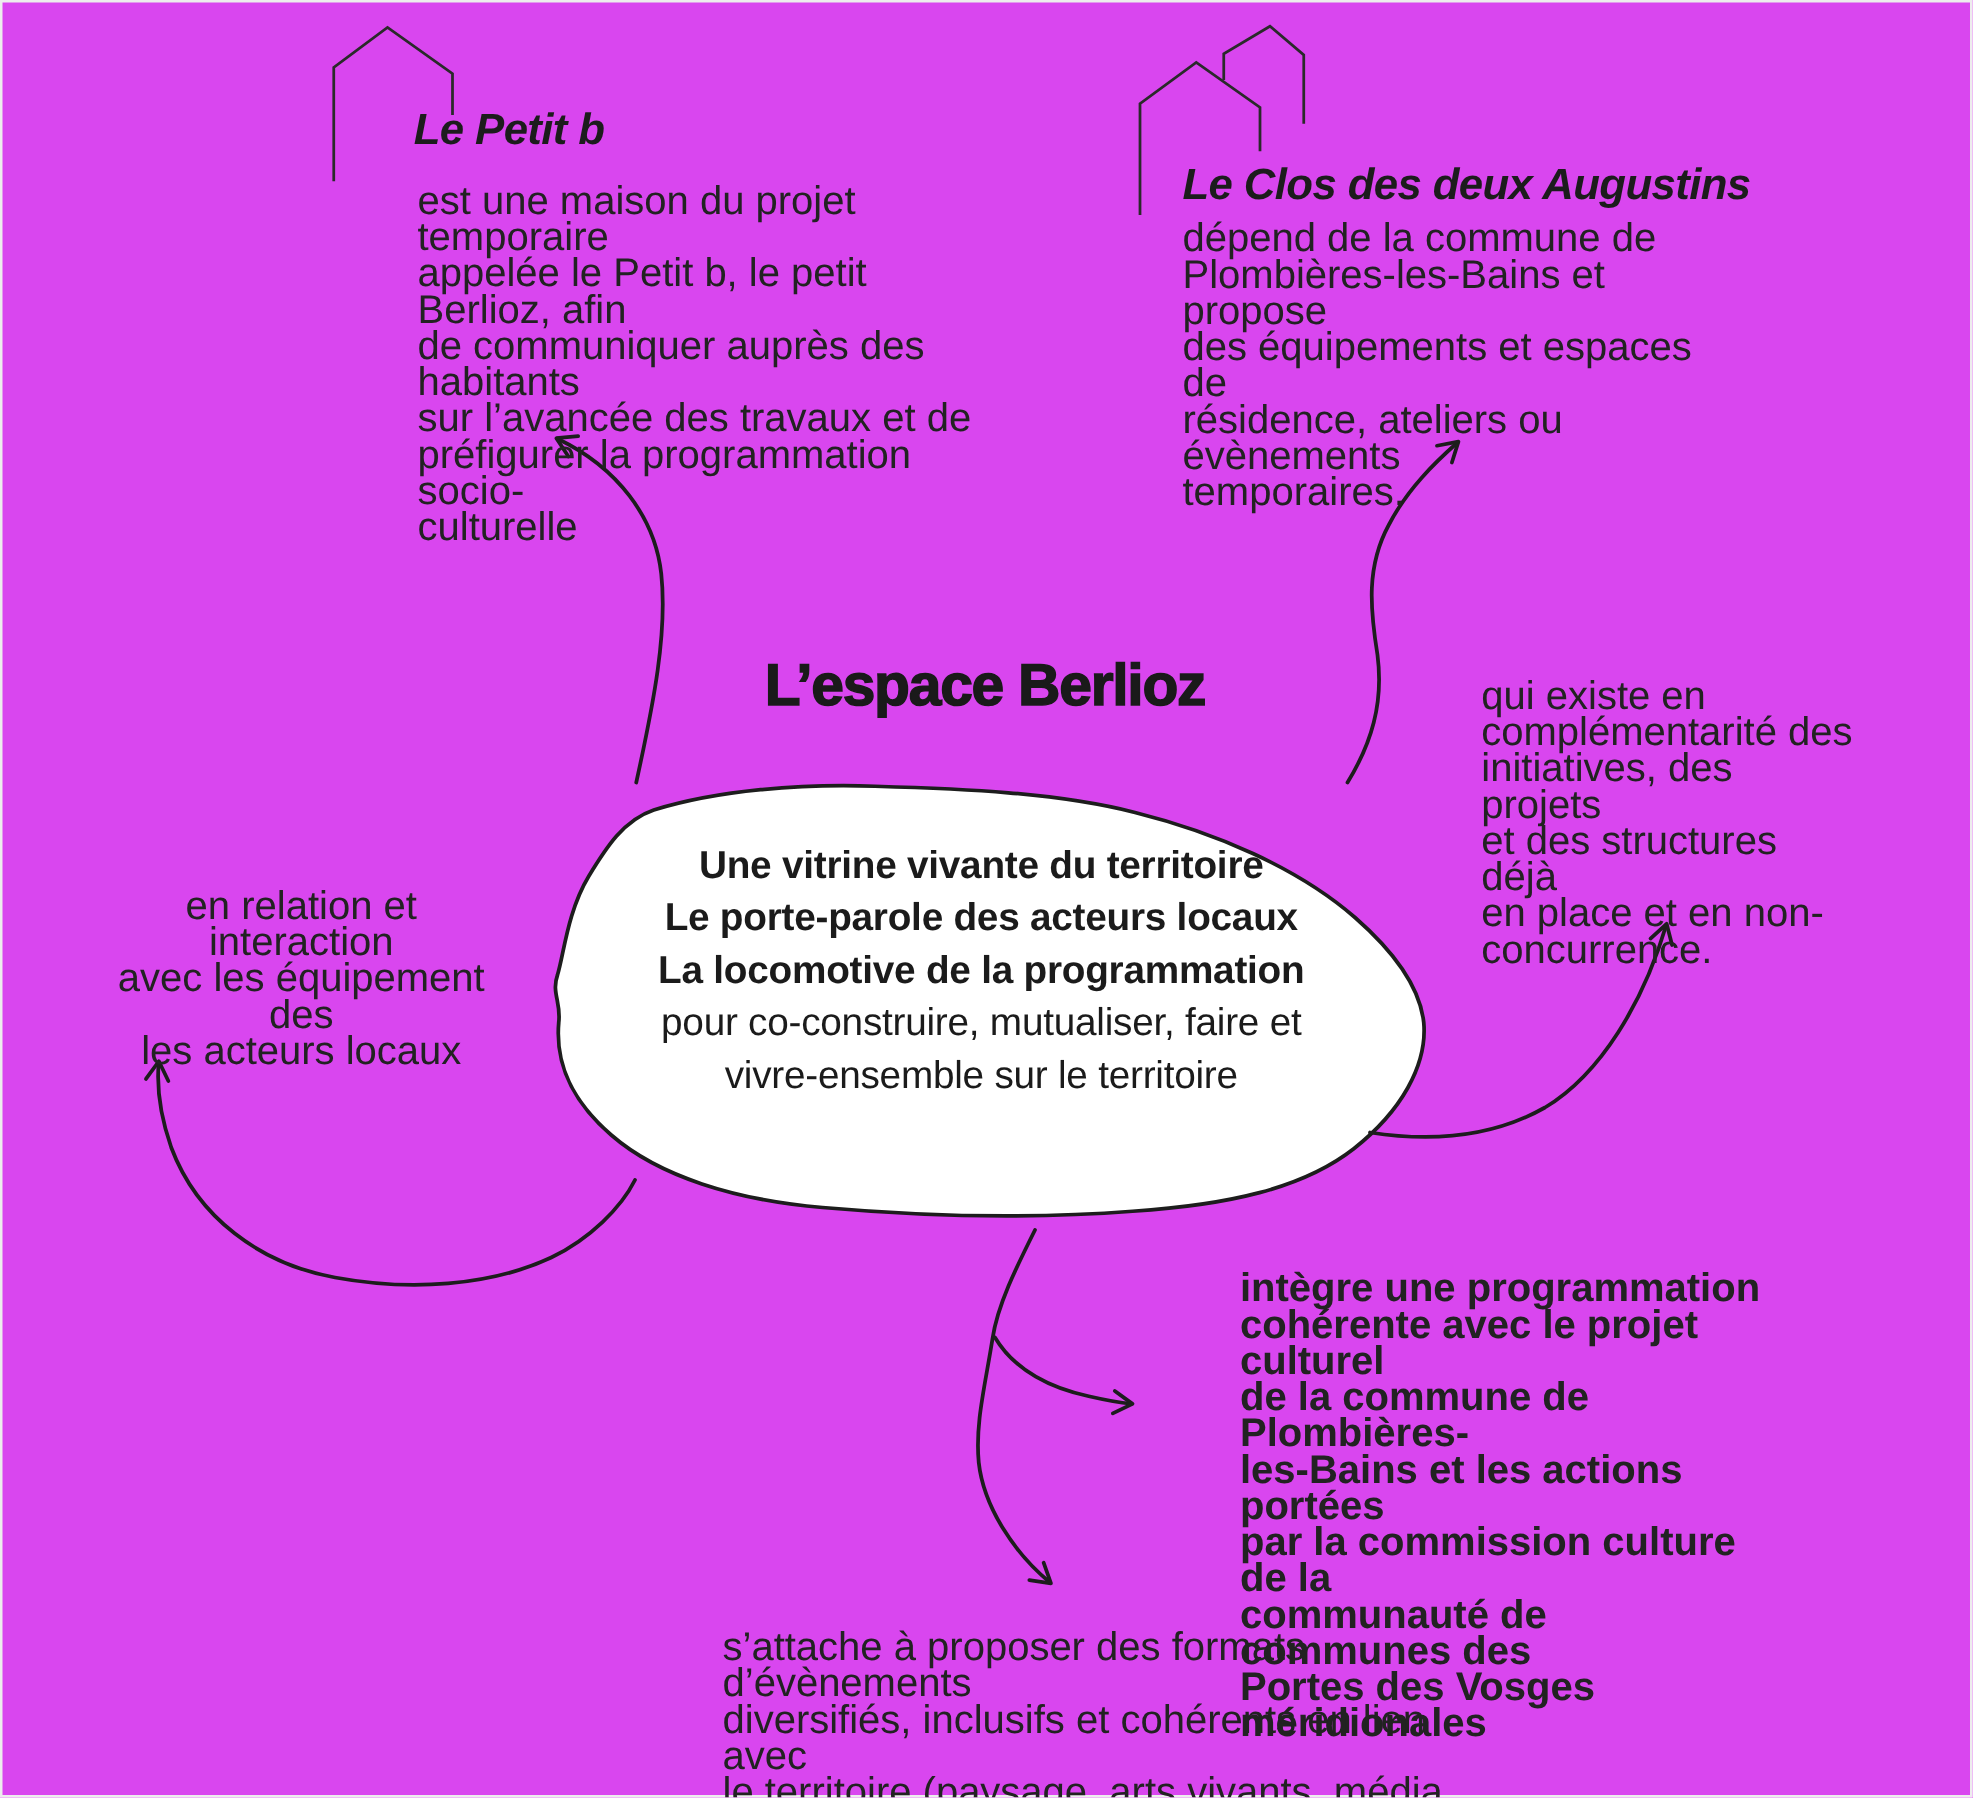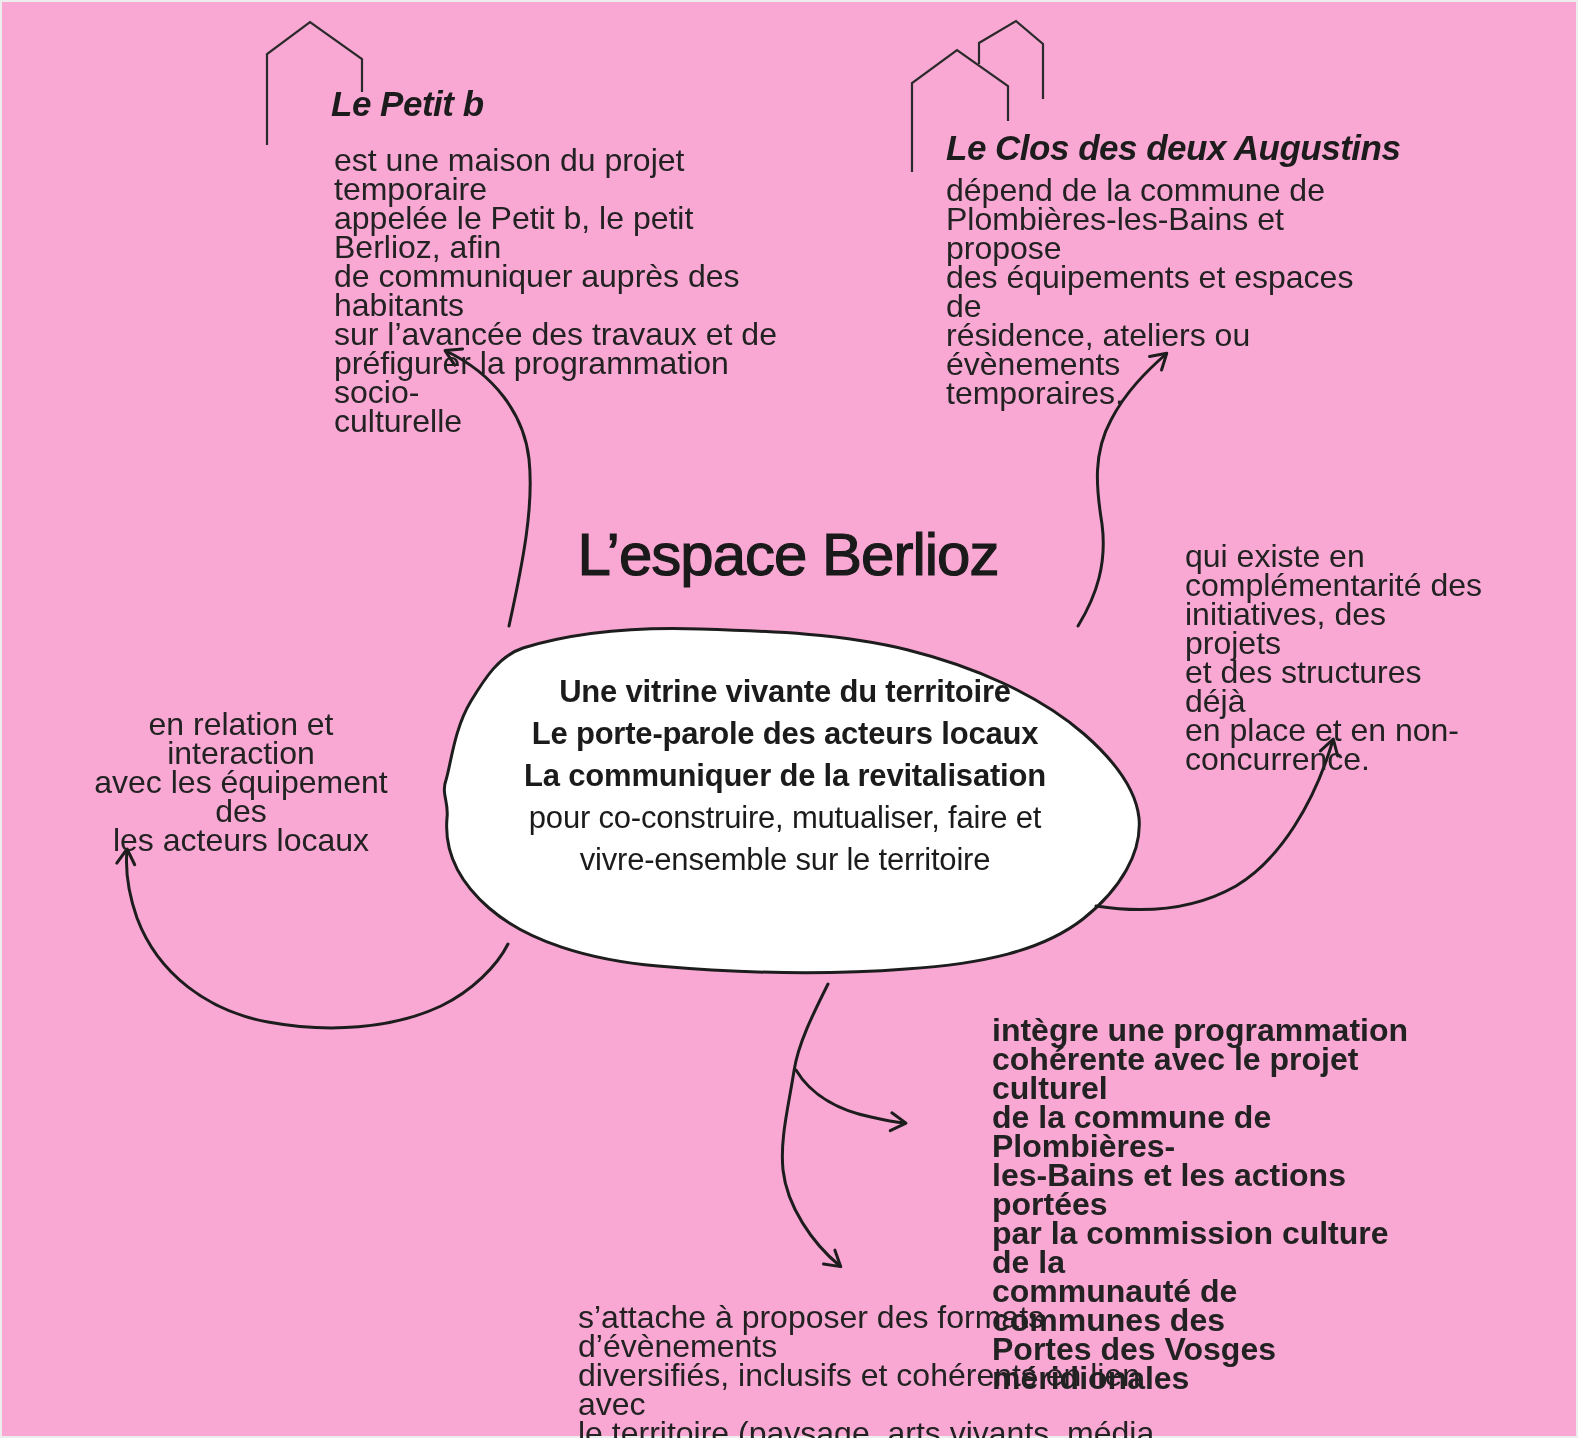--- a/index.html
+++ b/index.html
@@ -1,20 +1,20 @@
 <!DOCTYPE html>
 <html><head>
 <meta charset="utf-8">
 <style>
   html, body { margin: 0; padding: 0; background: #ffffff; }
   .canvas {
     position: relative;
     width: 1578px;
     height: 1438px;
-    background: #f9a8d4;
+    background: #d946ef;
     overflow: hidden;
     font-family: "Liberation Sans", sans-serif;
     color: #1d1d1d;
     box-shadow: inset 0 0 0 2px #ededed;
   }
   svg.layer {
     position: absolute;
     left: 0; top: 0;
     width: 1578px; height: 1438px;
   }
@@ -30,22 +30,22 @@
     font-size: 32px;
     line-height: 29px;
     font-weight: 400;
     color: #222222;
     letter-spacing: 0px;
   }
   .main-title {
     position: absolute;
     left: 488px; top: 520px; width: 600px;
     text-align: center;
-    font-size: 60px;
-    font-weight: 400;
+    font-size: 47px;
+    font-weight: 700;
     letter-spacing: -1px;
     color: #1a1a1a;
     -webkit-text-stroke: 1.2px #1a1a1a;
   }
   .bubble-text {
     position: absolute;
     left: 428px; top: 671px; width: 714px;
     text-align: center;
     font-size: 31px;
     line-height: 42px;
@@ -140,18 +140,18 @@
   <div class="txt node-body" style="left:578px; top:1303px; width:600px;">s’attache à proposer des formats d’évènements
 diversifiés, inclusifs et cohérents en lien avec
 le territoire (paysage, arts vivants, média,
 artisanat…)</div>
 
   <div class="main-title">L’espace Berlioz</div>
 
   <div class="bubble-text">
     <div class="bl">Une vitrine vivante du territoire</div>
     <div class="bl">Le porte-parole des acteurs locaux</div>
-    <div class="bl">La communiquer de la revitalisation</div>
+    <div class="bl">La locomotive de la programmation</div>
     <div class="rl">pour co-construire, mutualiser, faire et</div>
     <div class="rl">vivre-ensemble sur le territoire</div>
   </div>
 
 </div>
 
 </body></html>

